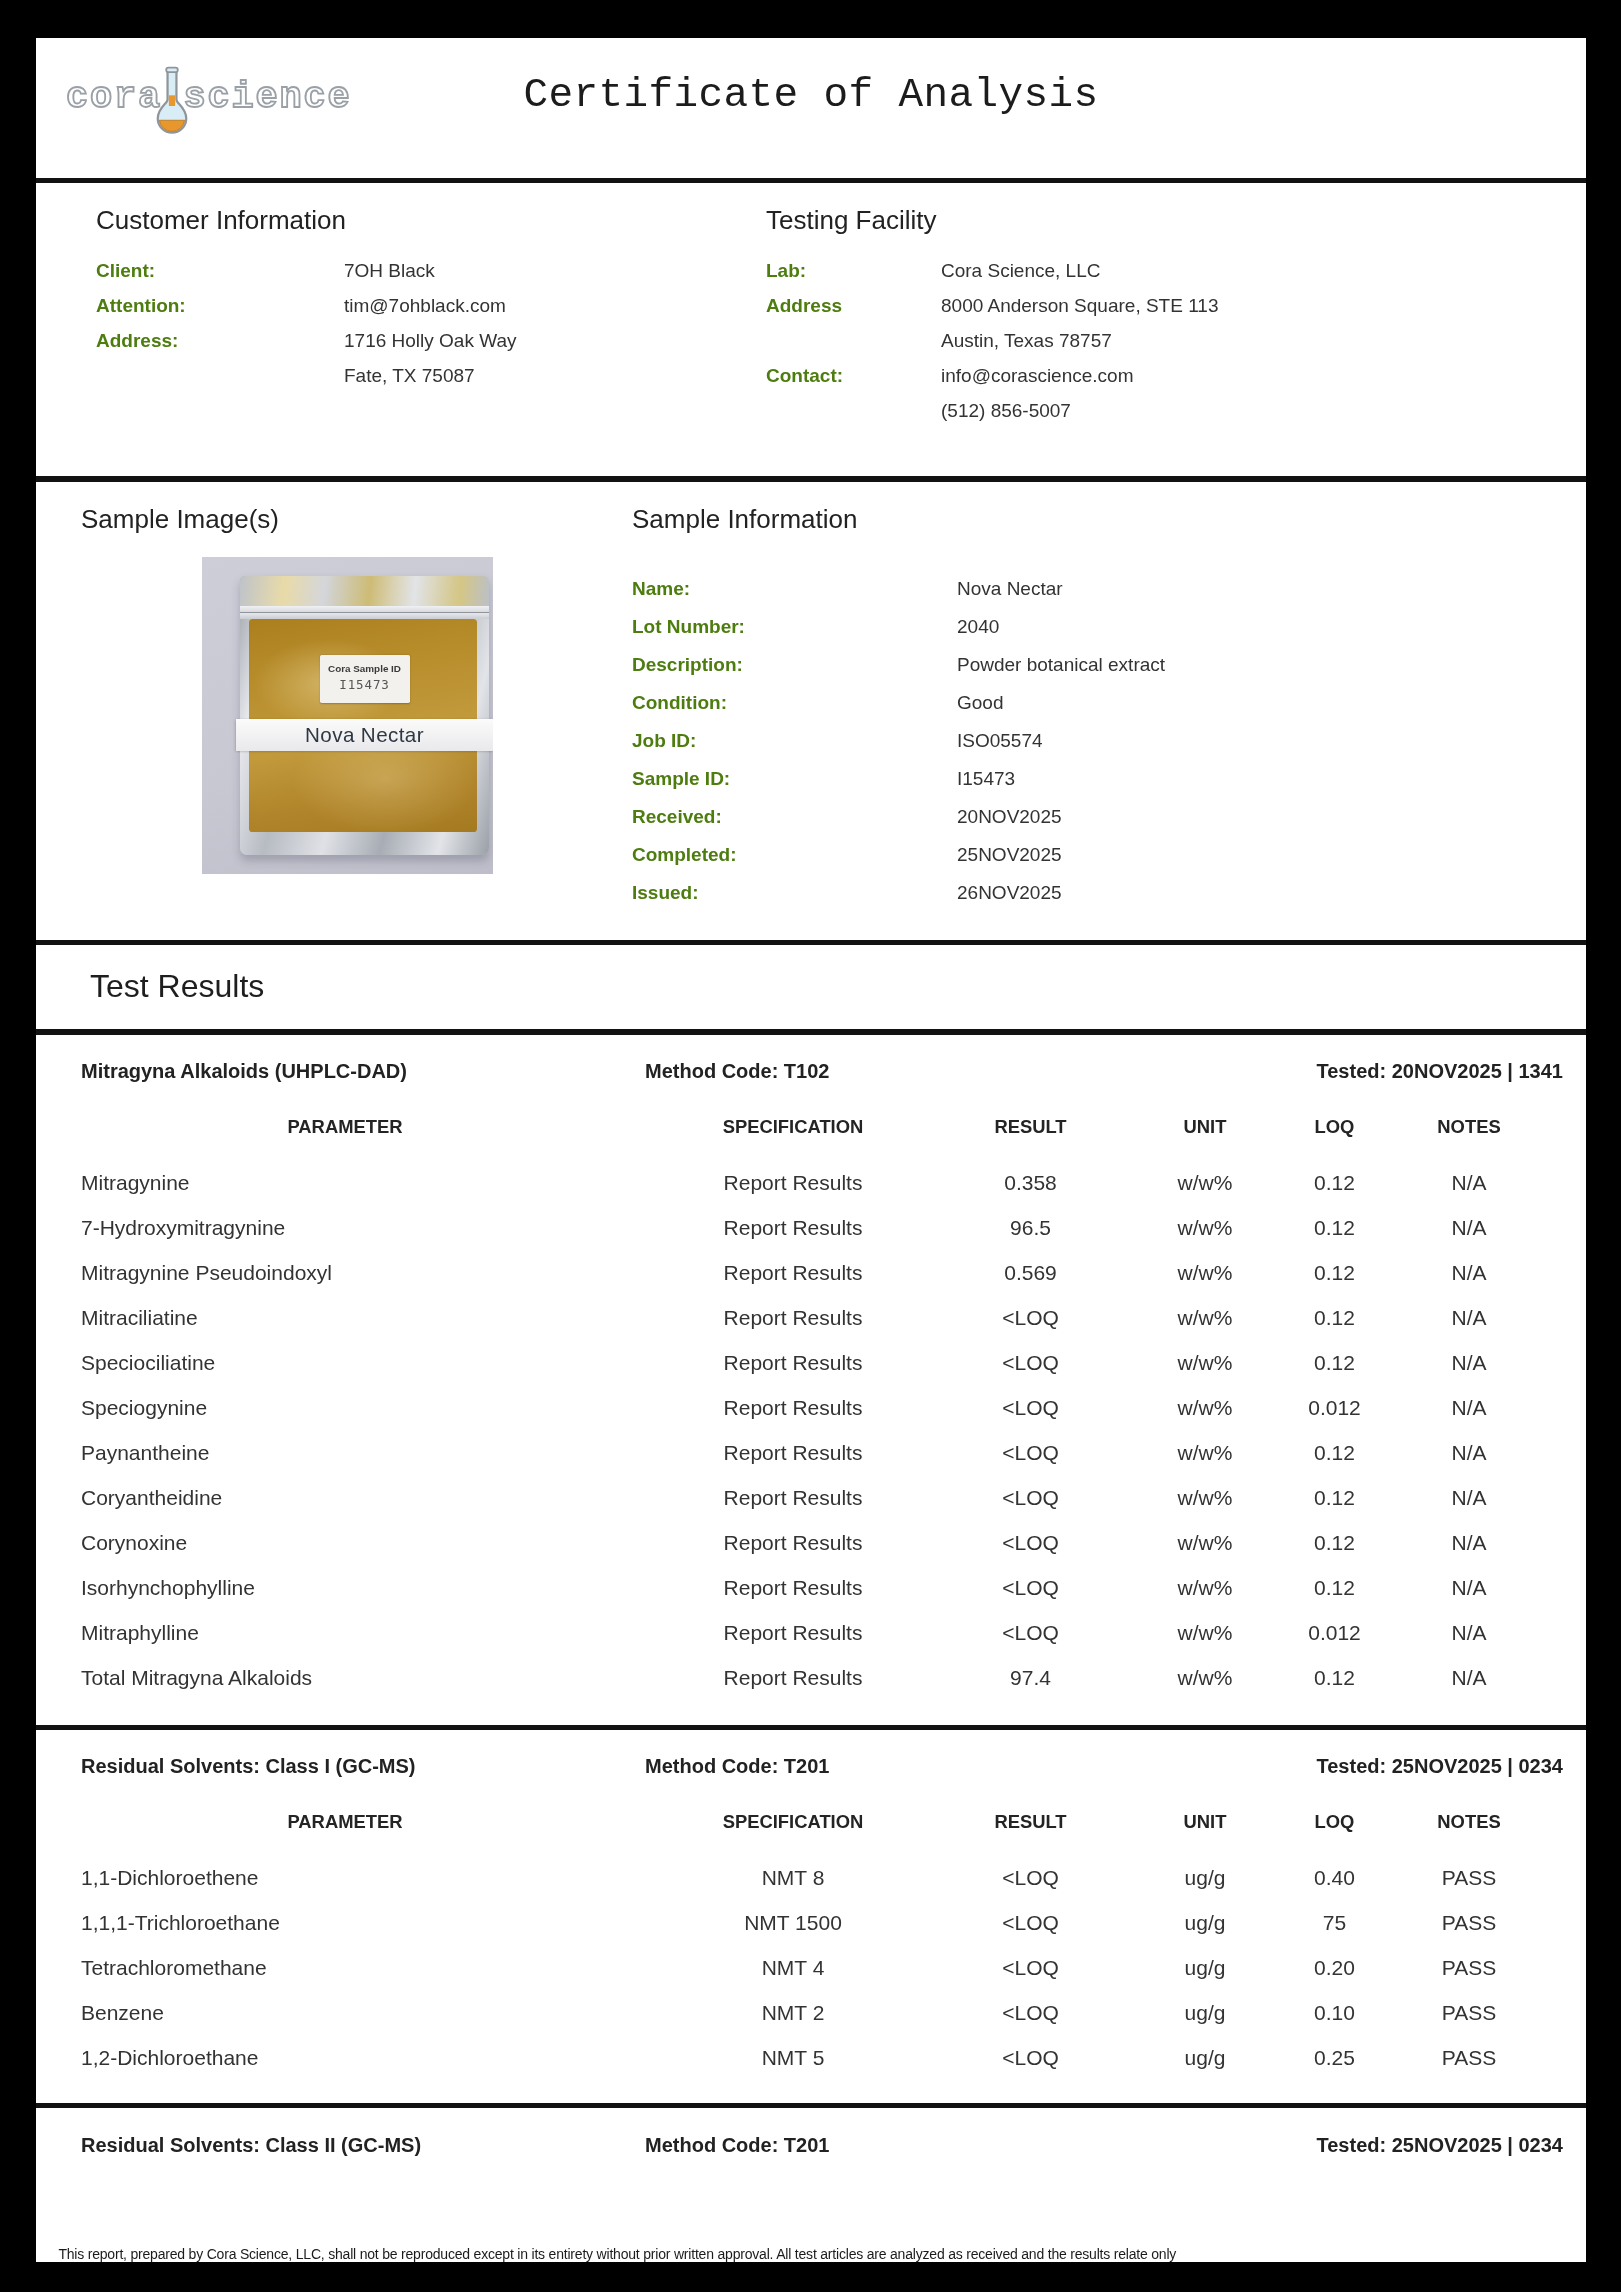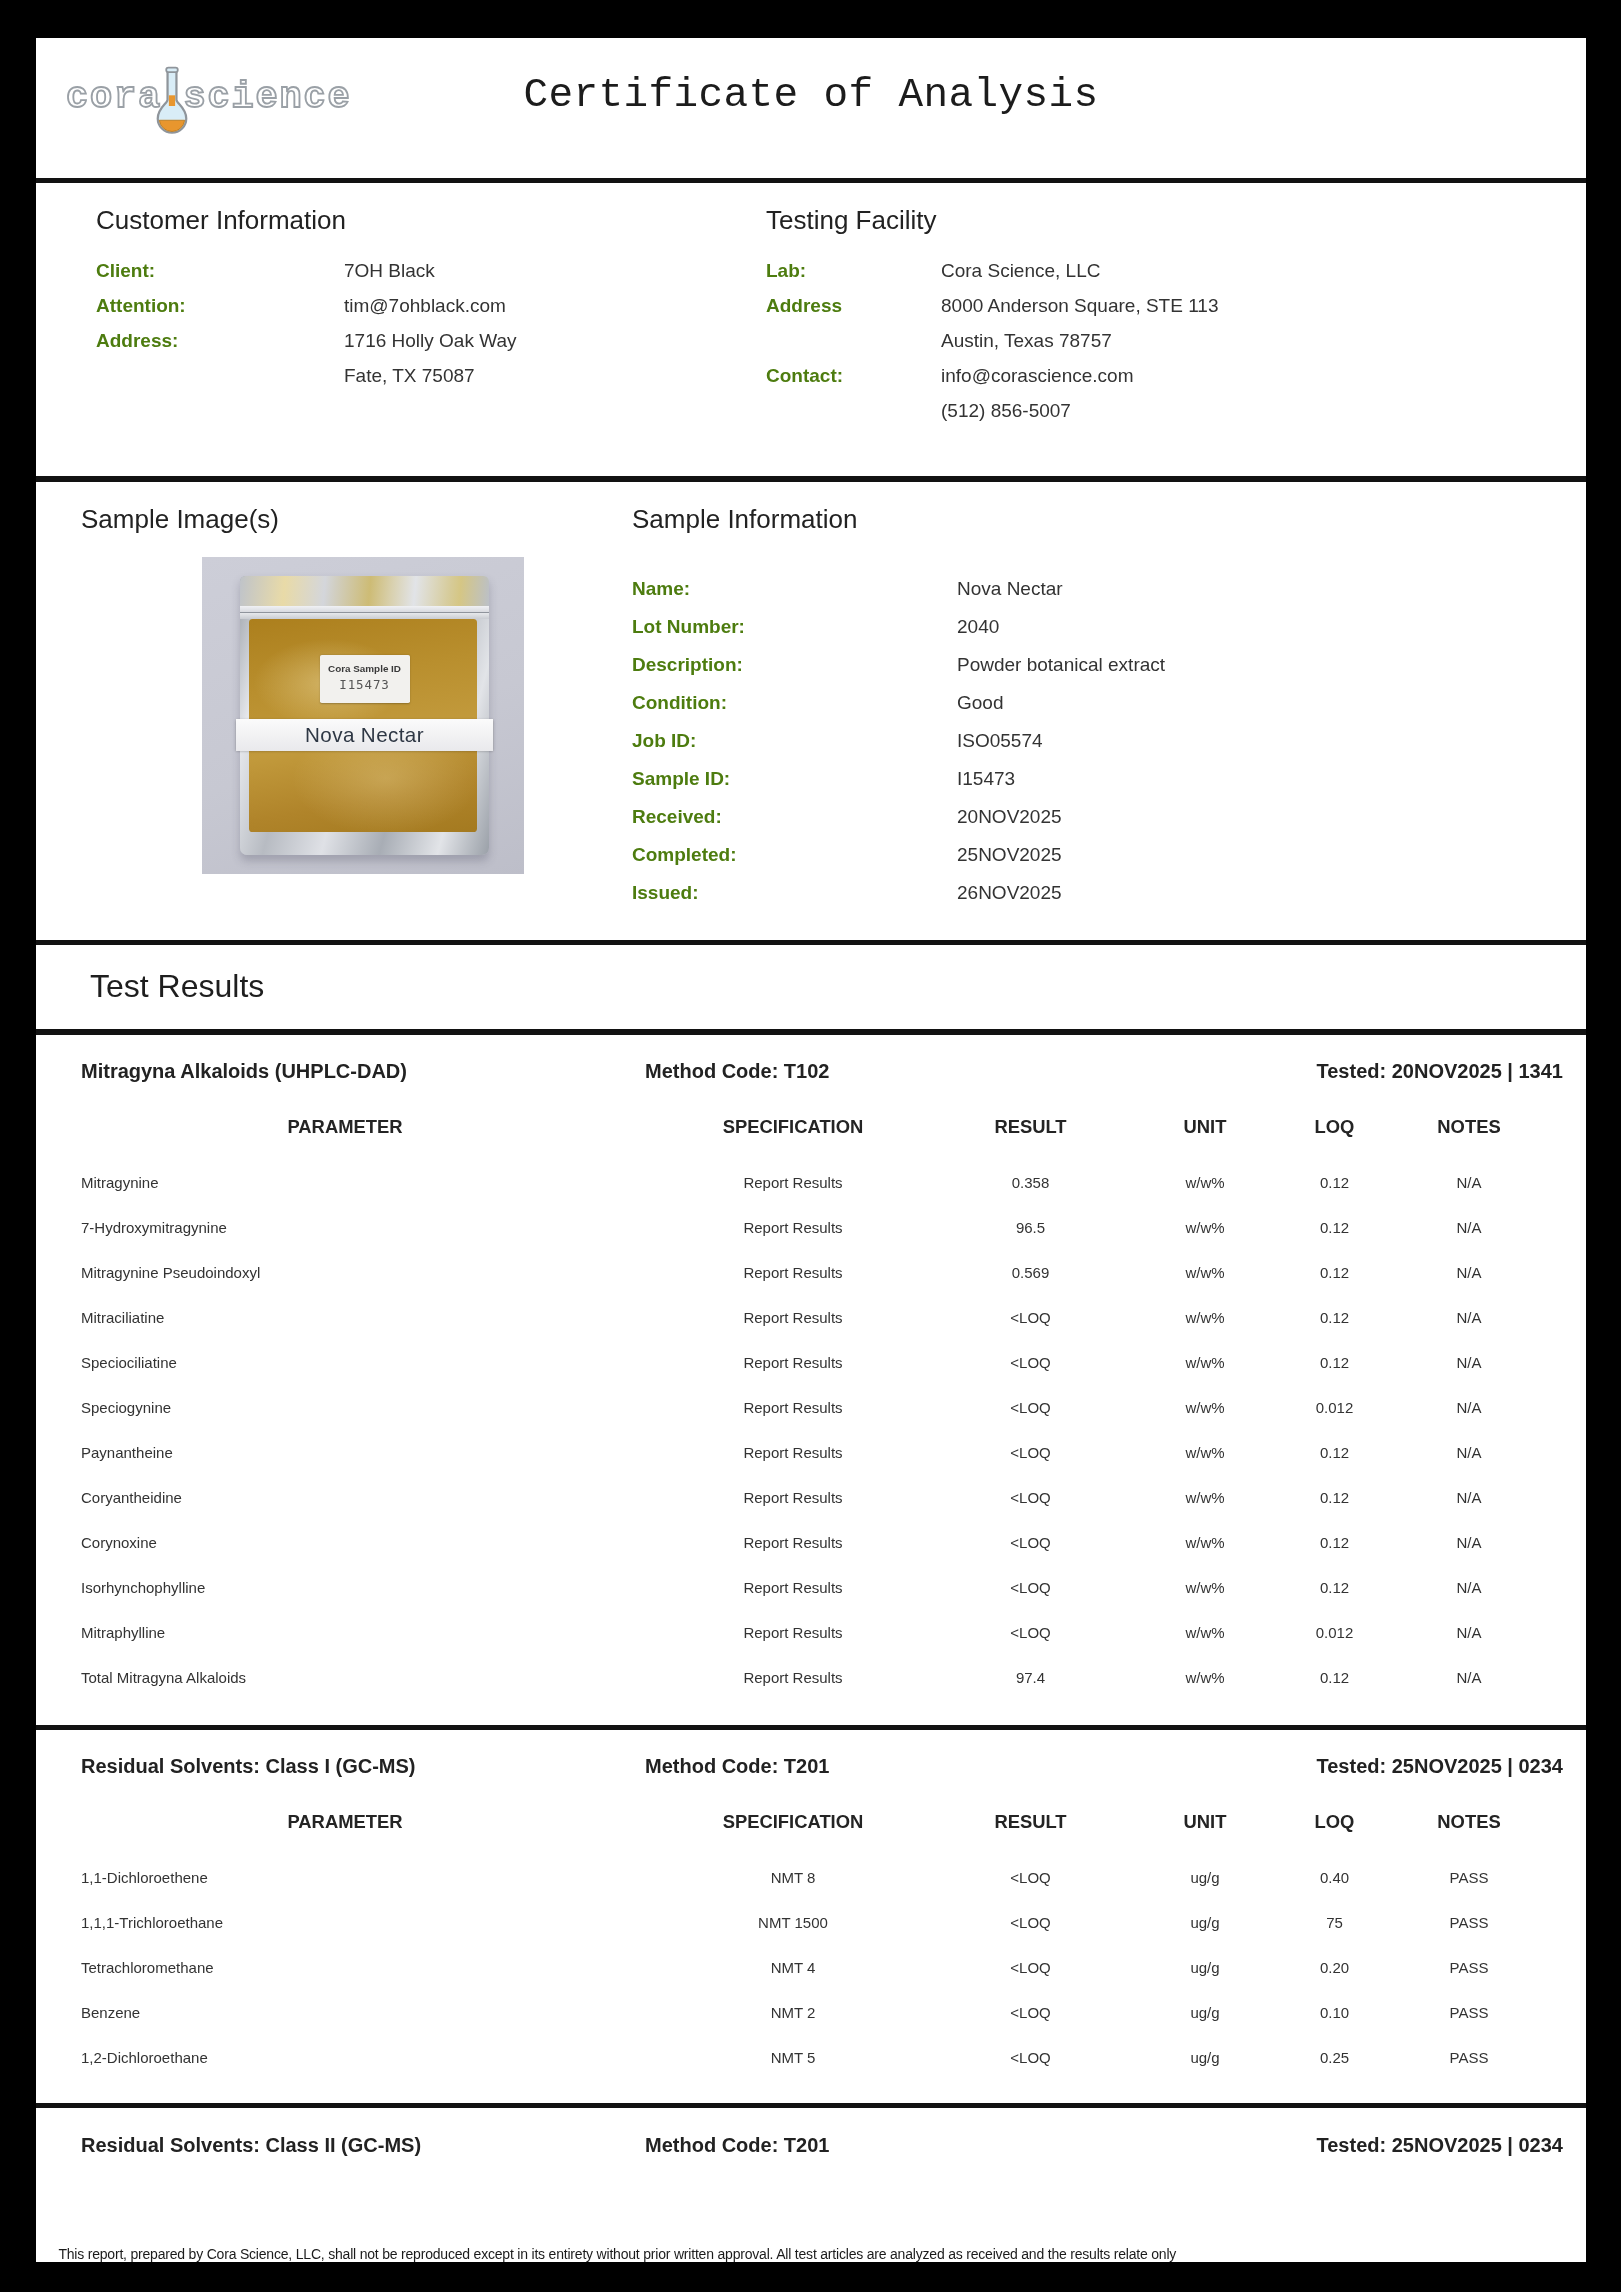--- a/index.html
+++ b/index.html
@@ -44,21 +44,21 @@
   .info-value{color:#333;}
 
   
   .sec-sample{height:458px;box-sizing:border-box;padding:23px 0 0 0;display:flex;}
   .sample-left{width:596px;box-sizing:border-box;padding-left:45px;}
   .sample-right{flex:1;box-sizing:border-box;padding-left:0;}
   .sample-right{padding-left:0;}
   .sample-right .sec-heading{margin-left:0;}
   .sample-right{margin-left:0;}
   .photo{
-    margin:23px 0 0 121px;width:322px;height:317px;position:relative;
+    margin:23px 0 0 121px;width:291px;height:317px;position:relative;
     background:linear-gradient(160deg,#cdced8 0%,#c7c8d2 55%,#bdbec9 100%);
     overflow:hidden;
   }
   .bag{
     position:absolute;left:38px;top:19.7px;width:249px;height:279px;
     background:linear-gradient(105deg,#9ba0a8 0%,#e6e8ec 14%,#b7bbc2 30%,#dfe1e6 48%,#a8adb5 66%,#e2e4e8 84%,#9aa0a8 100%);
     border-radius:5.4px 5.4px 7.2px 7.2px;
     box-shadow:0 5.4px 9px rgba(60,60,80,.25);
   }
   .bag-top{
@@ -110,21 +110,21 @@
   .tb-name{width:609px;padding-left:45px;box-sizing:border-box;}
   .tb-method{flex:1;}
   .tb-tested{text-align:right;padding-right:23px;}
   .thead,.tr{
     display:grid;
     grid-template-columns:618px 278px 197px 152px 107px 162px;
   }
   .thead{margin-top:27px;line-height:27px;font-weight:700;font-size:18.4px;color:#242424;}
   .thead div{text-align:center;}
   .tbody{margin-top:19.7px;}
-  .tr{line-height:45px;font-size:15px;color:#333;}
+  .tr{line-height:45px;font-size:21px;color:#333;}
   .td{text-align:center;}
   .td.c-param{text-align:left;padding-left:45px;}
 
   
   .coa-footer{
     position:absolute;left:22.4px;right:22.4px;bottom:-2.7px;
     font-size:14px;color:#1b1b1b;white-space:nowrap;overflow:hidden;
     letter-spacing:-0.2px;line-height:19.7px;font-weight:400;
   }
 </style>

